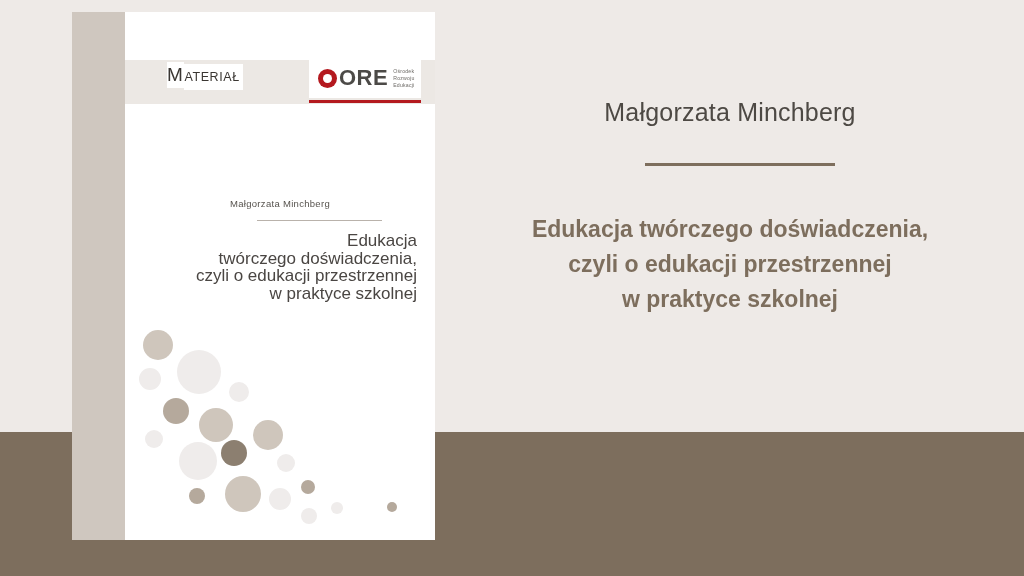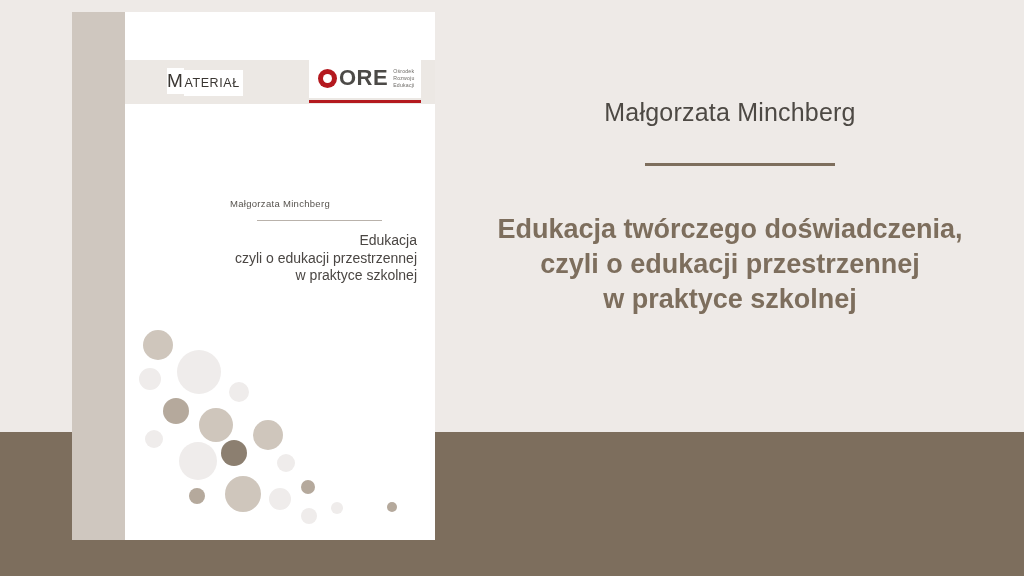--- a/index.html
+++ b/index.html
@@ -62,21 +62,21 @@
     position: absolute;
     left: 0;
     top: 48px;
     width: 310px;
     height: 44px;
     background: #ece8e4;
   }
   .material-block {
     position: absolute;
     left: 42px;
-    top: 56px;
+    top: 50px;
     width: 140px;
     color: #3a3632;
   }
   .material-line {
     position: relative;
     height: 26px;
     line-height: 26px;
     font-size: 12.5px;
     letter-spacing: 0.6px;
     white-space: nowrap;
@@ -171,21 +171,21 @@
     background: #b9b2ab;
   }
   .cover-title {
     position: absolute;
     left: 0;
     top: 220px;
     width: 310px;
     padding-right: 18px;
     box-sizing: border-box;
     text-align: right;
-    font-size: 14px;
+    font-size: 17px;
     line-height: 17.5px;
     color: #4a4643;
   }
   
   .circles {
     position: absolute;
     left: 0;
     top: 300px;
     width: 310px;
     height: 228px;
@@ -213,21 +213,21 @@
     width: 190px;
     height: 3px;
     background: #7d6e5d;
   }
   .rt-title {
     position: absolute;
     left: 452px;
     top: 212px;
     width: 556px;
     text-align: center;
-    font-size: 27px;
+    font-size: 23px;
     line-height: 35px;
     font-weight: 700;
     color: #7d6e5d;
   }
 </style>
 </head>
 <body>
 
 <div class="slide">
 
@@ -254,20 +254,21 @@
             <div>Rozwoju</div>
             <div>Edukacji</div>
           </span>
         </div>
         <div class="ore-rule"></div>
 
         <div class="cover-author">Małgorzata Minchberg</div>
         <div class="cover-divider"></div>
         <div class="cover-title">
           <div>Edukacja</div>
+          <div>twórczego doświadczenia,</div>
           <div>czyli o edukacji przestrzennej</div>
           <div>w praktyce szkolnej</div>
         </div>
 
         <div class="circles">
           <span style="left:18px;  top:18px;  width:30px; height:30px; background:#cfc6bc;"></span>
           <span style="left:52px;  top:38px;  width:44px; height:44px; background:#efeceb;"></span>
           <span style="left:14px;  top:56px;  width:22px; height:22px; background:#efeceb;"></span>
           <span style="left:38px;  top:86px;  width:26px; height:26px; background:#b5a99c;"></span>
           <span style="left:74px;  top:96px;  width:34px; height:34px; background:#cfc6bc;"></span>

